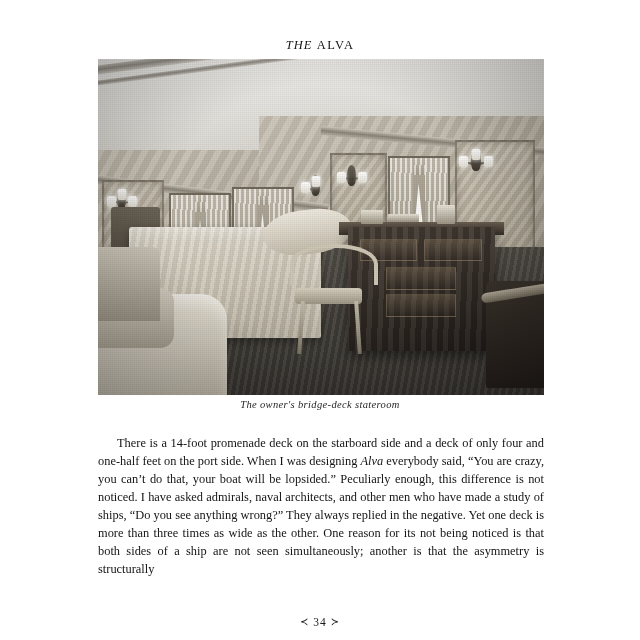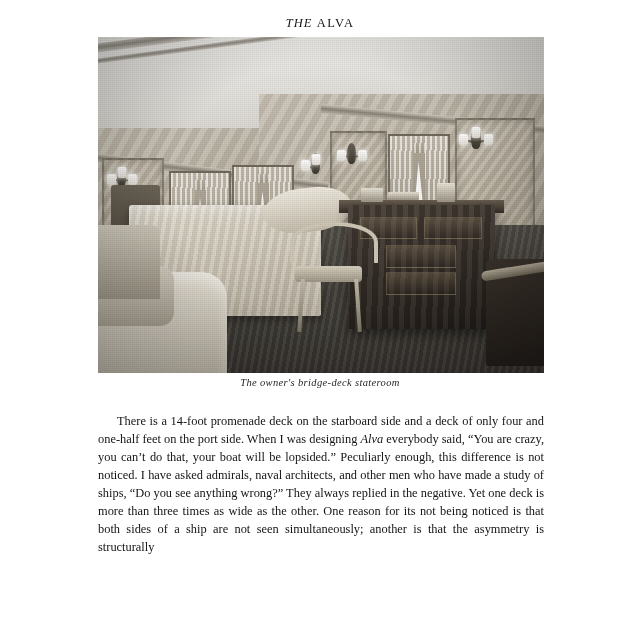--- a/index.html
+++ b/index.html
@@ -13,20 +13,21 @@
     overflow: hidden;
     font-family: "Liberation Serif", "DejaVu Serif", serif;
     color: #1a1a1a;
     position: relative;
   }
 
   .page {
     position: absolute;
     inset: 0;
     background: #ffffff;
+    margin-top: 22px;
   }
 
   
   .running-head {
     position: absolute;
     top: 16px;
     left: 0;
     width: 640px;
     text-align: center;
     font-size: 12.5px;
@@ -538,14 +539,19 @@
       <div class="plate-vignette"></div>
     </div>
   </div>
 
   <div class="caption">The owner's bridge-deck stateroom</div>
 
   <div class="body">
     <p class="para indent"><span>There is a 14-foot promenade deck on the starboard side and a deck of only four and one-half feet on the port side. When I was designing </span><em>Alva</em><span> everybody said, “You are crazy, you can’t do that, your boat will be lopsided.” Peculiarly enough, this difference is not noticed. I have asked admirals, naval architects, and other men who have made a study of ships, “Do you see anything wrong?” They always replied in the negative. Yet one deck is more than three times as wide as the other. One reason for its not being noticed is that both sides of a ship are not seen simultaneously; another is that the asymmetry is structurally</span></p>
   </div>
 
+  <div class="folio">
+    <span class="orn">≺</span>
+    <span>34</span>
+    <span class="orn">≻</span>
+  </div>
 
 </div>
 
 </body></html>

